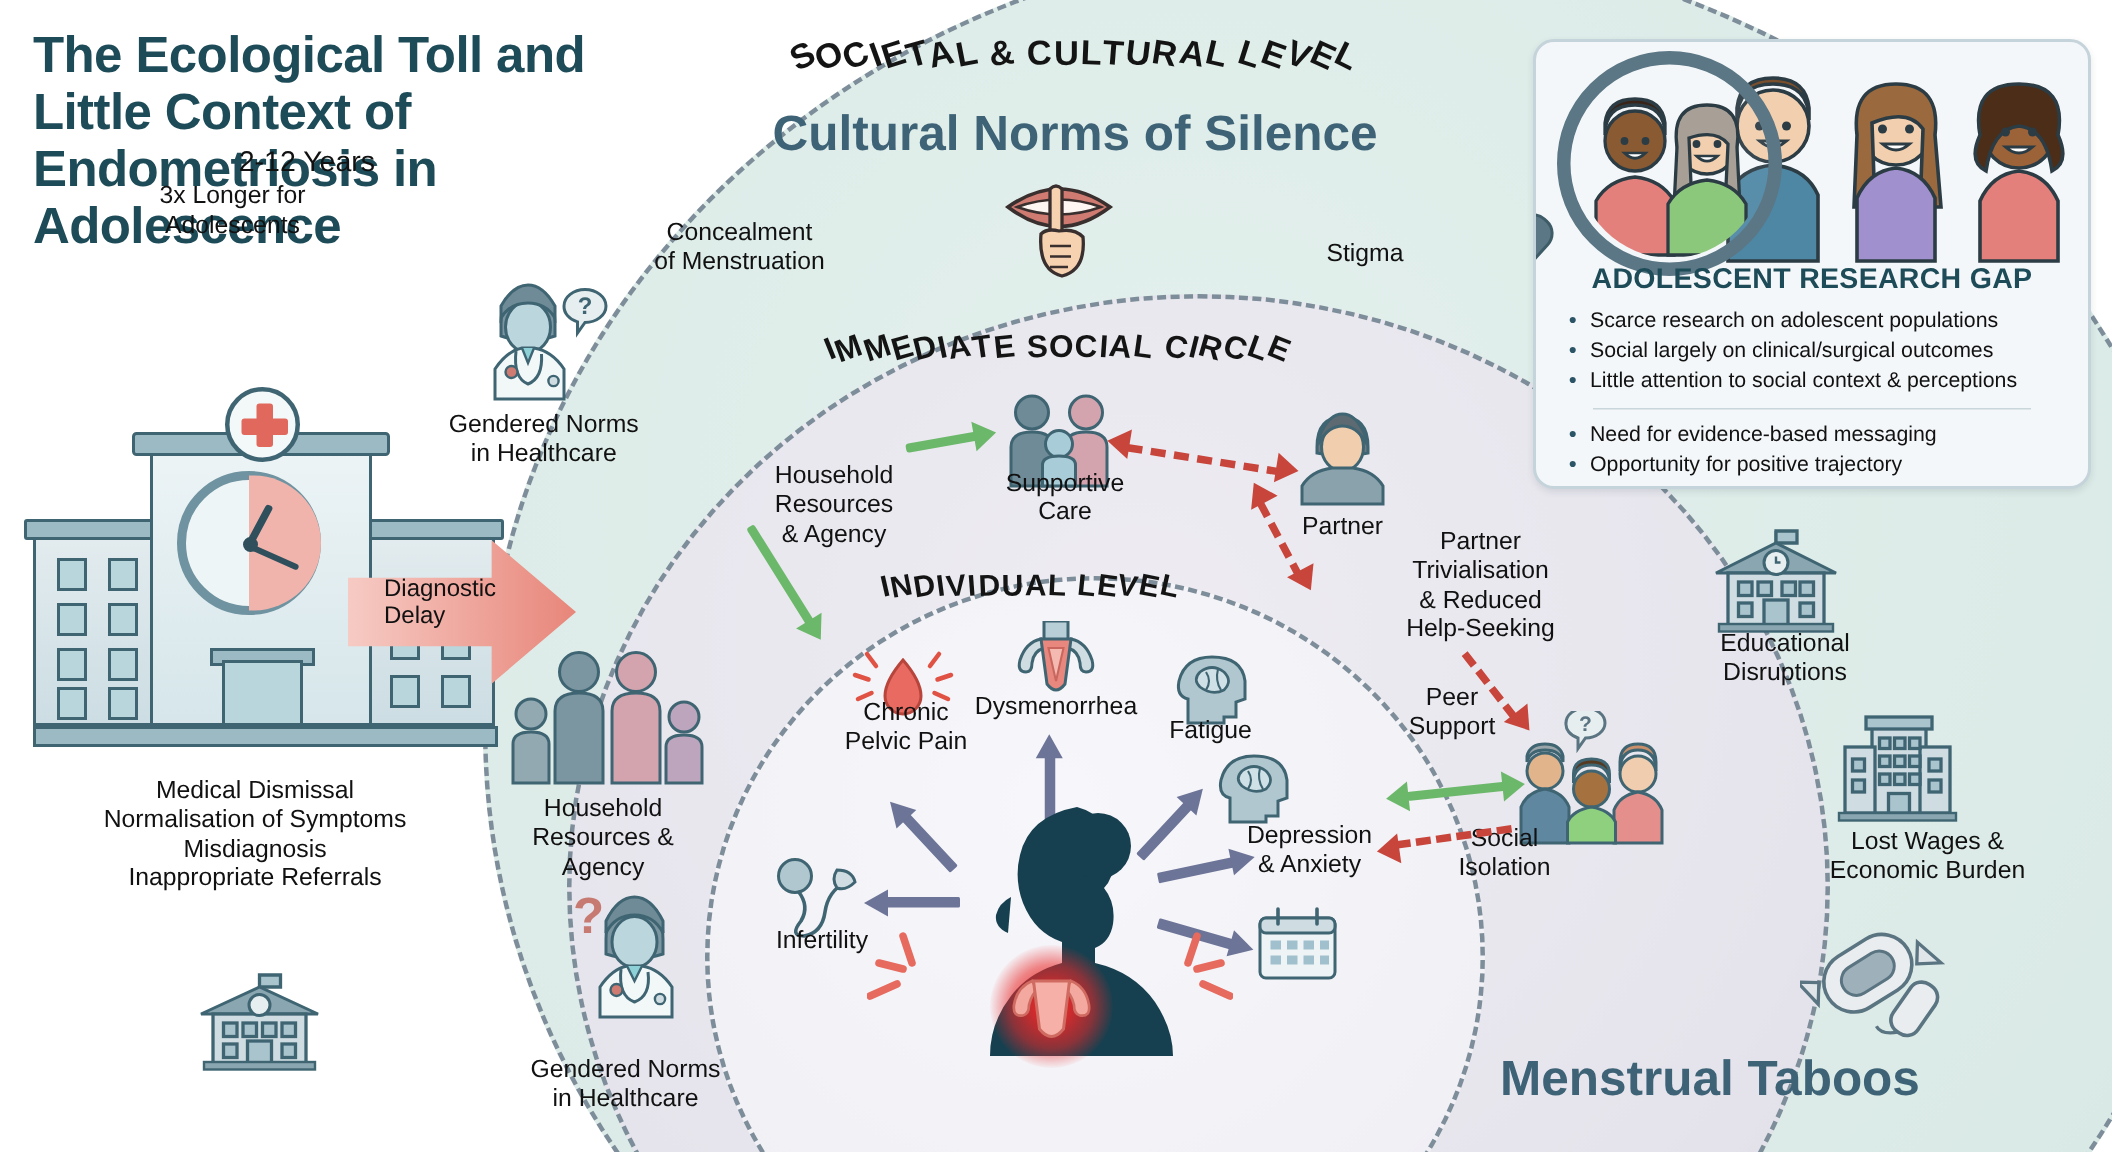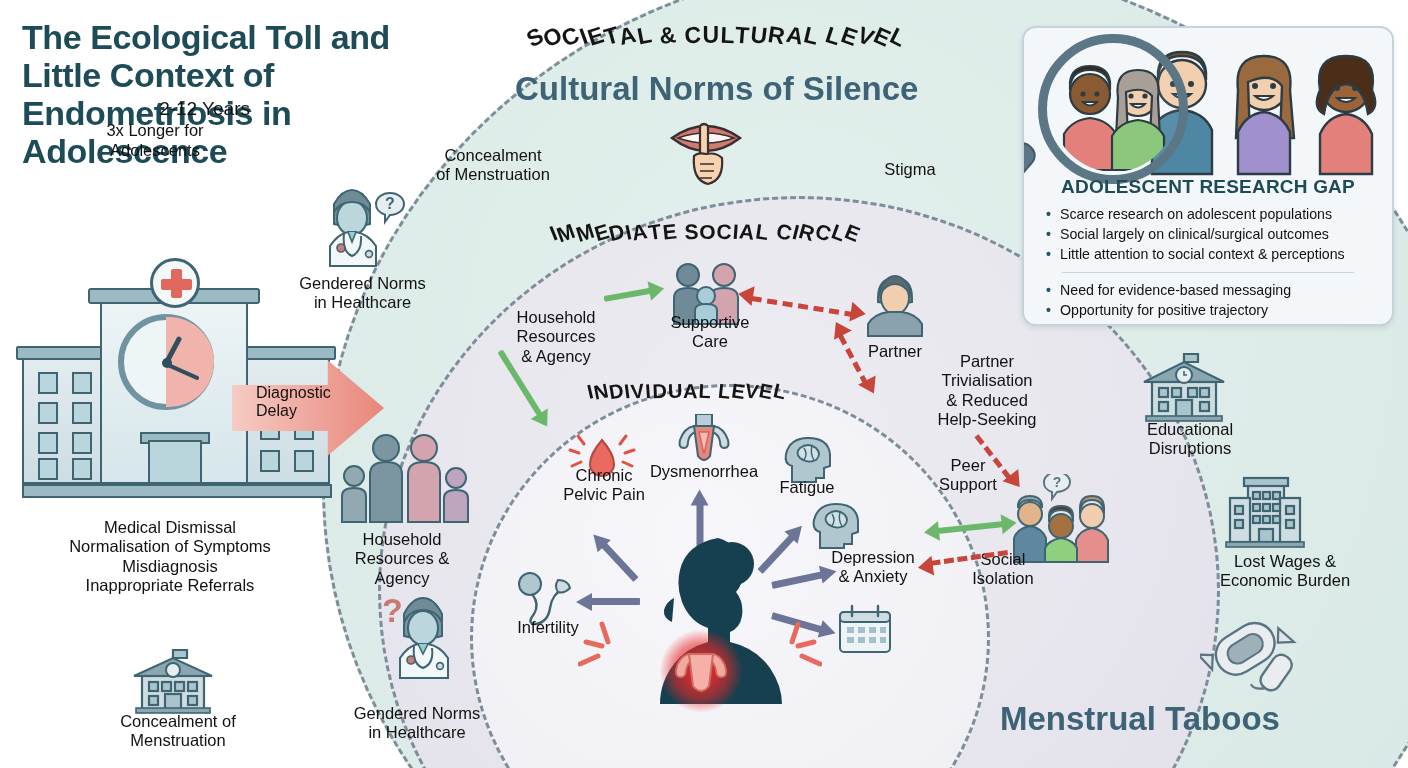--- a/index.html
+++ b/index.html
@@ -306,22 +306,20 @@
       <rect x="21" y="34" width="9" height="9" class="st2"></rect>
         <rect x="34" y="34" width="9" height="9" class="st2"></rect>
         <rect x="47" y="34" width="9" height="9" class="st2"></rect>
         <rect x="60" y="34" width="9" height="9" class="st2"></rect>
       <rect x="21" y="48" width="9" height="9" class="st2"></rect>
         <rect x="60" y="48" width="9" height="9" class="st2"></rect>
       <rect x="37" y="46" width="16" height="16" class="st2"></rect>
       <rect x="8" y="60" width="74" height="5" fill="#8aa6b0" stroke="#3f6573" stroke-width="1.6"></rect>
     </svg>
   </div>
-  <div class="node-label" style="left:78px; top:712px; width:200px;">Concealment of
-Menstruation</div>
 
   <div class="icon-box" style="left:1138px; top:352px;">
     <svg width="92" height="72" viewBox="0 0 92 72">
       <path d="M46 2 v10" stroke="#3f6573" stroke-width="2"></path>
         <path d="M46 2 h14 v8 h-14 z" class="st2"></path>
       <path d="M6 30 L46 10 L86 30 Z" fill="#8aa6b0" stroke="#3f6573" stroke-width="2"></path>
       <rect x="14" y="30" width="64" height="36" class="st"></rect>
       <circle cx="46" cy="23" r="8" fill="#e7eef0" stroke="#3f6573" stroke-width="2"></circle>
       <path d="M46 19 v4 h3" stroke="#3f6573" stroke-width="1.6" fill="none"></path>
       <rect x="21" y="36" width="9" height="9" class="st2"></rect>

